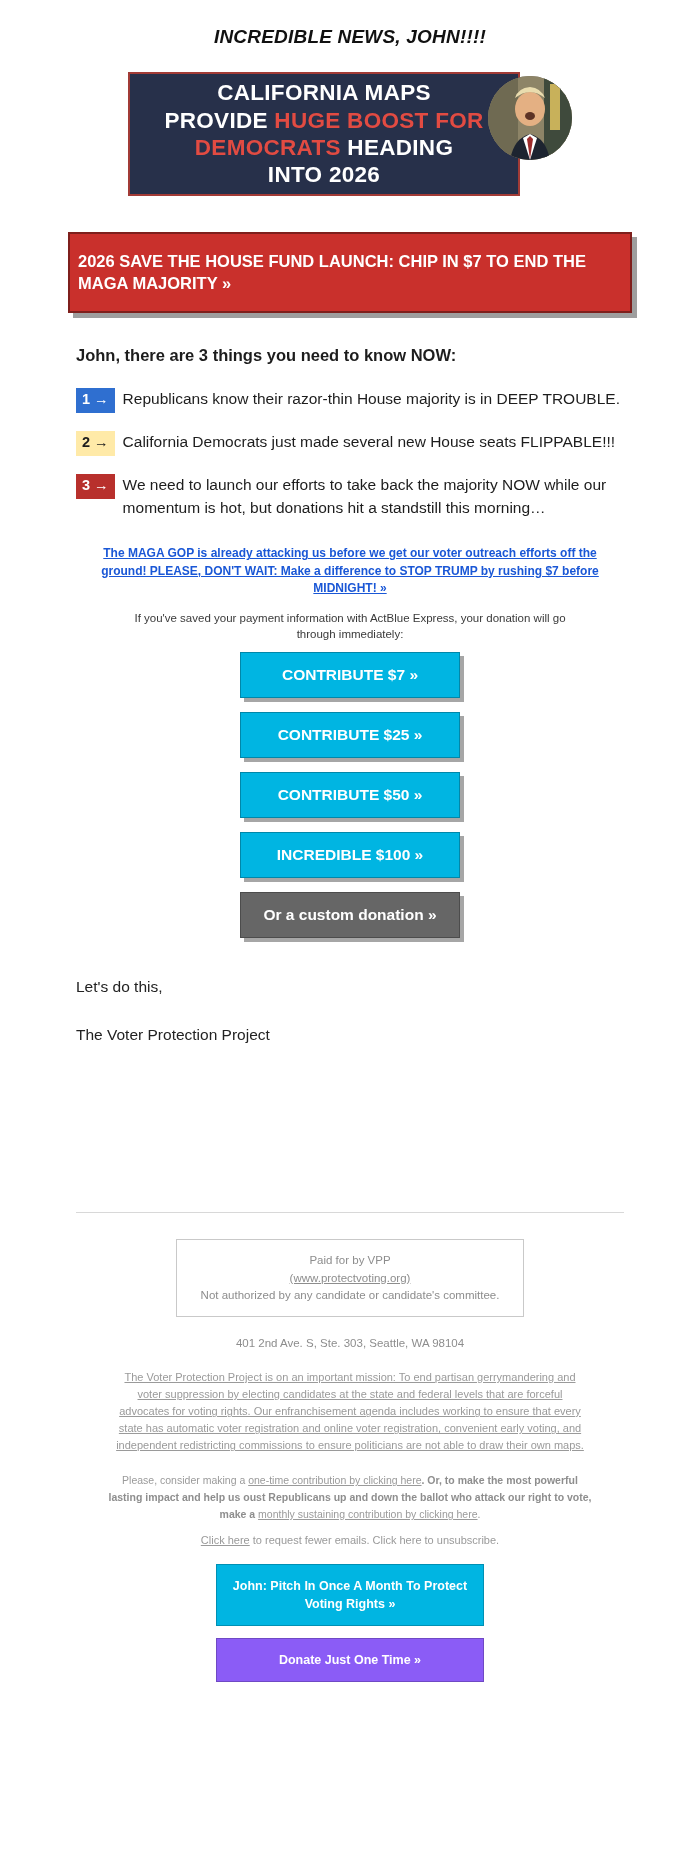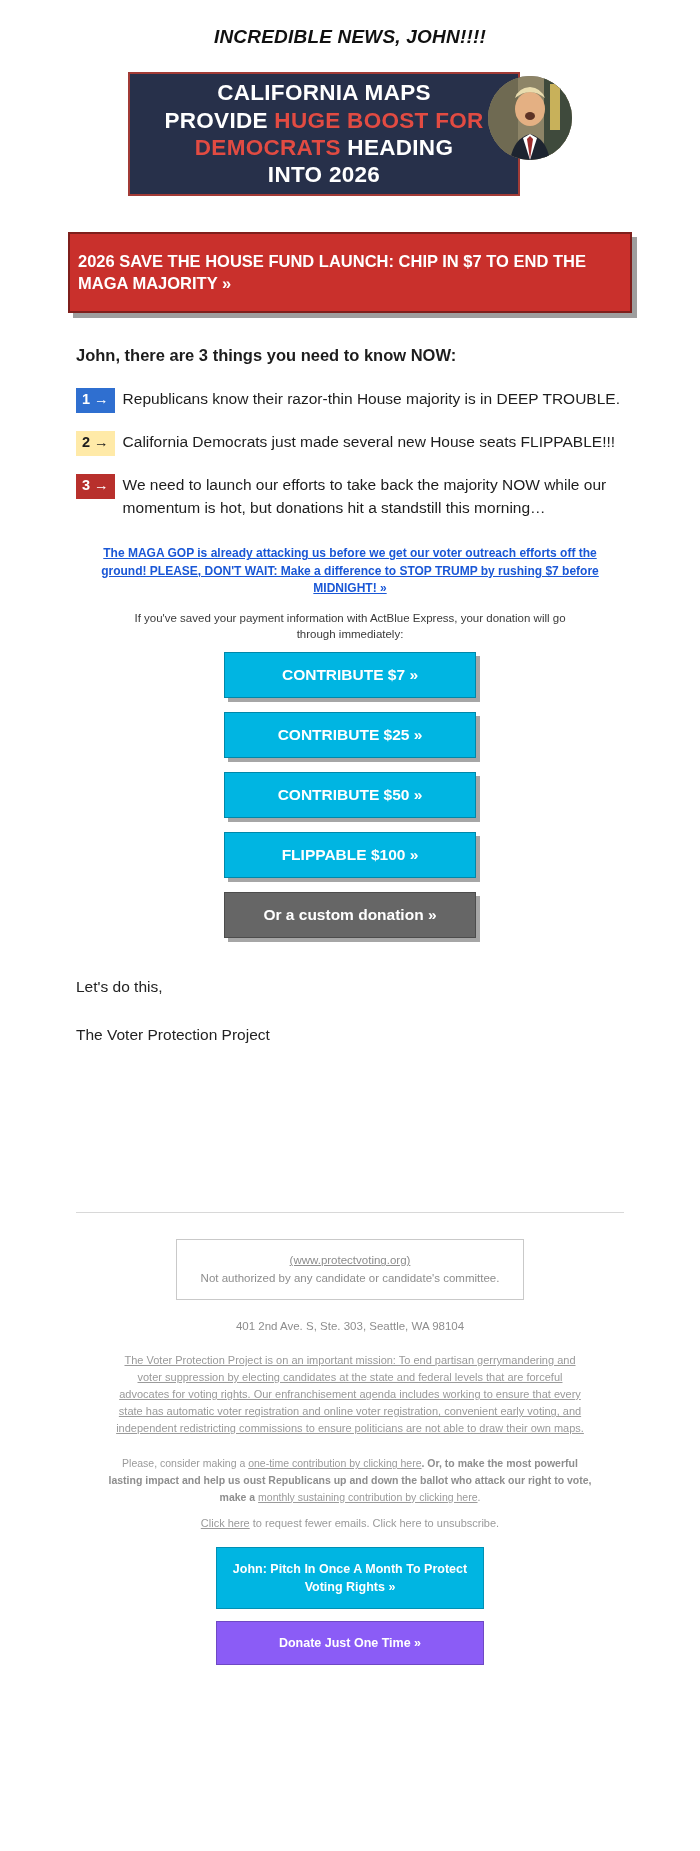--- a/index.html
+++ b/index.html
@@ -128,21 +128,21 @@
     font-size: 11.5px;
     color: #3a3a3a;
     line-height: 1.35;
     margin: 14px auto 10px auto;
     width: 460px;
   }
 
   
   .btn-stack { width: 700px; display: flex; flex-direction: column; align-items: center; margin-top: 10px; }
   .btn {
-    width: 252px;
+    width: 220px;
     text-align: center;
     font-weight: bold;
     color: #fff;
     font-size: 15.5px;
     padding: 13px 10px;
     margin-bottom: 14px;
     text-decoration: none;
     display: block;
     border: 1px solid rgba(0,0,0,.25);
     box-shadow: 4px 4px 0 rgba(0,0,0,.35);
@@ -277,32 +277,33 @@
   </div>
 
   <a class="big-link" href="#">The MAGA GOP is already attacking us before we get our voter outreach efforts off the ground! PLEASE, DON'T WAIT: Make a difference to STOP TRUMP by rushing $7 before MIDNIGHT! »</a>
 
   <div class="express-note">If you've saved your payment information with ActBlue Express, your donation will go through immediately:</div>
 
   <div class="btn-stack">
     <a class="btn cyan" href="#">CONTRIBUTE $7 »</a>
     <a class="btn cyan" href="#">CONTRIBUTE $25 »</a>
     <a class="btn cyan" href="#">CONTRIBUTE $50 »</a>
-    <a class="btn cyan" href="#">FLIPPABLE $100 »</a>
+    <a class="btn cyan" href="#">INCREDIBLE $100 »</a>
     <a class="btn grey" href="#">Or a custom donation »</a>
   </div>
 
   <div class="signoff">
     <div>Let's do this,</div>
     <div class="sig">The Voter Protection Project</div>
   </div>
 
   <div class="footer-rule"></div>
 
   <div class="paidfor">
+    <div>Paid for by VPP</div>
     <div><a href="#">(www.protectvoting.org)</a></div>
     <div>Not authorized by any candidate or candidate's committee.</div>
   </div>
 
   <div class="addr">401 2nd Ave. S, Ste. 303, Seattle, WA 98104</div>
 
   <div class="mission">The Voter Protection Project is on an important mission: To end partisan gerrymandering and voter suppression by electing candidates at the state and federal levels that are forceful advocates for voting rights. Our enfranchisement agenda includes working to ensure that every state has automatic voter registration and online voter registration, convenient early voting, and independent redistricting commissions to ensure politicians are not able to draw their own maps.</div>
 
   <div class="ask">
     <span>Please, consider making a </span><a href="#">one-time contribution by clicking here</a><b>. Or, to make the most powerful lasting impact and help us oust Republicans up and down the ballot who attack our right to vote, make a </b><a href="#">monthly sustaining contribution by clicking here</a><span>.</span>

